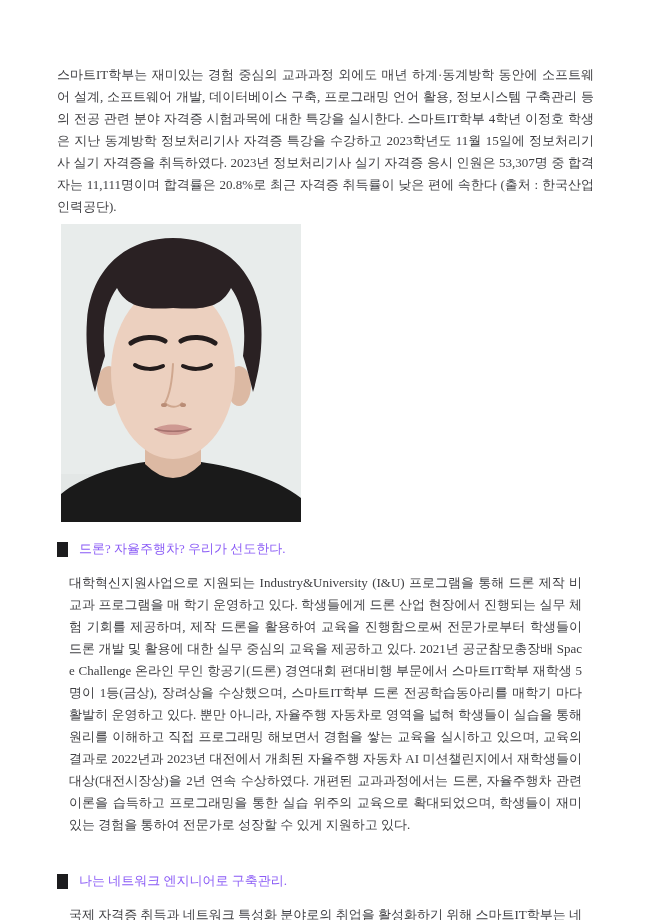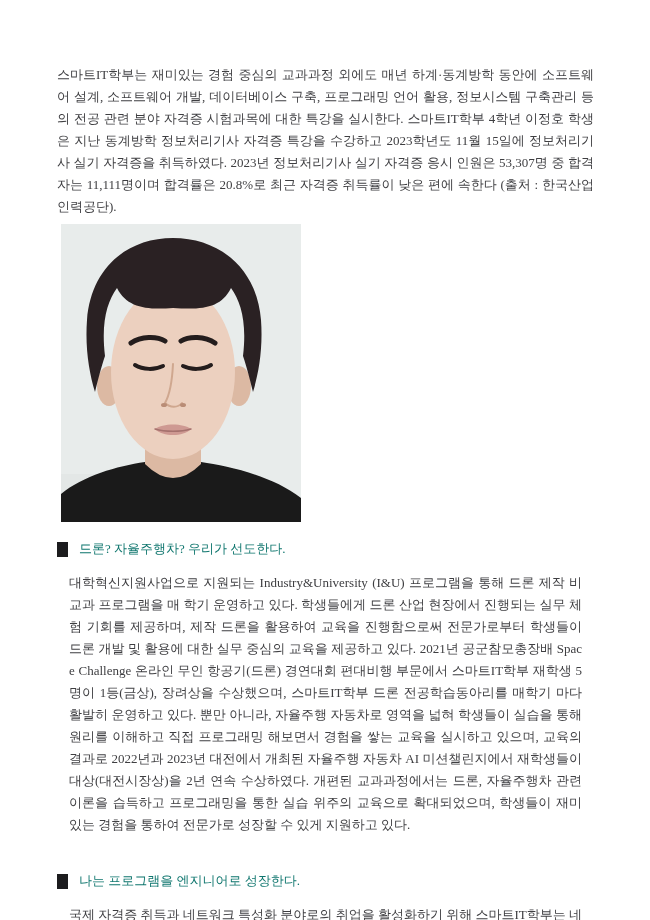--- a/index.html
+++ b/index.html
@@ -36,21 +36,21 @@
     overflow: hidden;
   }
   .photo-frame svg { display: block; width: 100%; height: 100%; }
   .section-heading {
     display: flex;
     align-items: center;
     margin: 0 0 2px 0;
     font-size: 13px;
     font-weight: normal;
     line-height: 22px;
-    color: #0f766e;
+    color: #8b5cf6;
   }
   .section-heading.second { margin-top: 34px; }
   .bullet-square {
     display: inline-block;
     width: 11px; height: 15px;
     background: #1c1c1e;
     margin-right: 11px;
     flex: 0 0 auto;
   }
   .section-body { margin: 12px; }
@@ -86,18 +86,18 @@
     </div>
 
     <h2 class="section-heading">
       <span class="bullet-square"></span>
       <span>드론? 자율주행차? 우리가 선도한다.</span>
     </h2>
     <p class="para section-body">대학혁신지원사업으로 지원되는 Industry&amp;University (I&amp;U) 프로그램을 통해 드론 제작 비교과 프로그램을 매 학기 운영하고 있다. 학생들에게 드론 산업 현장에서 진행되는 실무 체험 기회를 제공하며, 제작 드론을 활용하여 교육을 진행함으로써 전문가로부터 학생들이 드론 개발 및 활용에 대한 실무 중심의 교육을 제공하고 있다. 2021년 공군참모총장배 Space Challenge 온라인 무인 항공기(드론) 경연대회 편대비행 부문에서 스마트IT학부 재학생 5명이 1등(금상), 장려상을 수상했으며, 스마트IT학부 드론 전공학습동아리를 매학기 마다 활발히 운영하고 있다. 뿐만 아니라, 자율주행 자동차로 영역을 넓혀 학생들이 실습을 통해 원리를 이해하고 직접 프로그래밍 해보면서 경험을 쌓는 교육을 실시하고 있으며, 교육의 결과로 2022년과 2023년 대전에서 개최된 자율주행 자동차 AI 미션챌린지에서 재학생들이 대상(대전시장상)을 2년 연속 수상하였다. 개편된 교과과정에서는 드론, 자율주행차 관련 이론을 습득하고 프로그래밍을 통한 실습 위주의 교육으로 확대되었으며, 학생들이 재미있는 경험을 통하여 전문가로 성장할 수 있게 지원하고 있다.</p>
 
     <h2 class="section-heading second">
       <span class="bullet-square"></span>
-      <span>나는 프로그램을 엔지니어로 성장한다.</span>
+      <span>나는 네트워크 엔지니어로 구축관리.</span>
     </h2>
     <p class="para section-body">국제 자격증 취득과 네트워크 특성화 분야로의 취업을 활성화하기 위해 스마트IT학부는 네트워크 전문 회사인 CISCO와 공동 개발한 시스코 아카데미 과정을 2학년 2학기까지 네트워크 전</p>
 
   </div>
 </div>
 
 </body></html>

